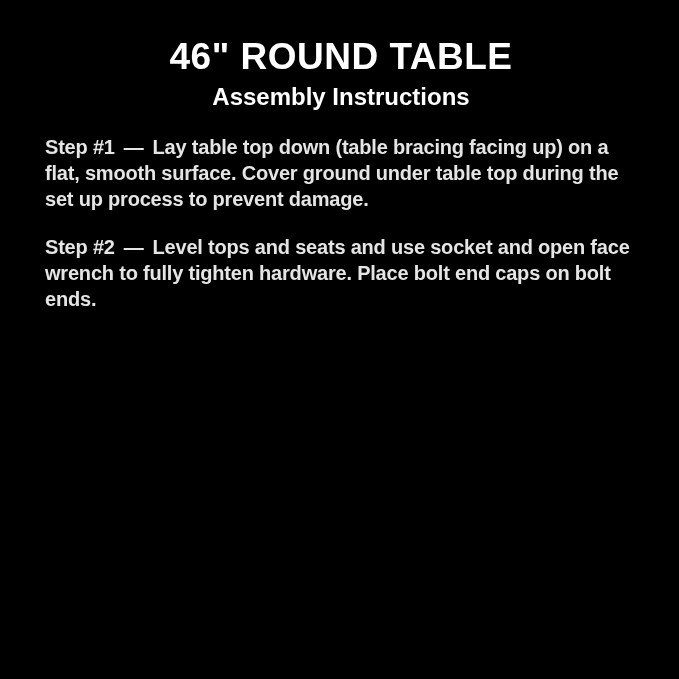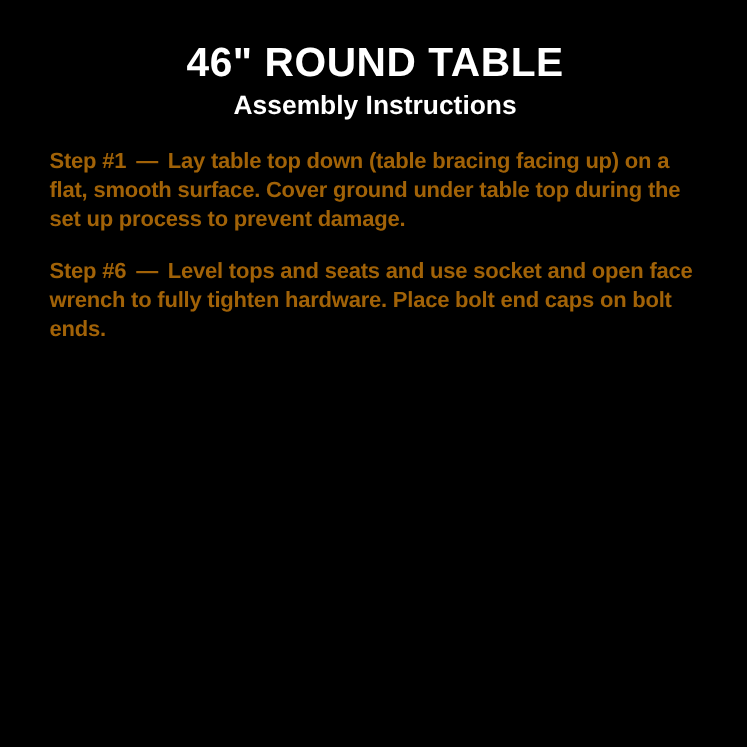--- a/index.html
+++ b/index.html
@@ -40,21 +40,21 @@
   }
   .steps {
     margin-top: 24px;
   }
   .step {
     margin: 0 0 22px 0;
     font-size: 20px;
     font-weight: 700;
     line-height: 26px;
     letter-spacing: -0.2px;
-    color: #a16207;
+    color: #e5e5e5;
   }
   .step-dash {
     display: inline-block;
     margin: 0 9px;
   }
 </style>
 </head>
 <body>
 
 <div class="poster">
@@ -63,15 +63,15 @@
     <h2 class="subtitle">Assembly Instructions</h2>
   </div>
 
   <div class="steps">
     <p class="step"><span class="step-label">Step #1</span><span class="step-dash">—</span><span class="step-text">Lay table top down (table bracing facing up) on a flat, smooth surface. Cover ground under table top during the set up process to prevent damage.</span></p>
 
 
 
 
 
-    <p class="step"><span class="step-label">Step #6</span><span class="step-dash">—</span><span class="step-text">Level tops and seats and use socket and open face wrench to fully tighten hardware. Place bolt end caps on bolt ends.</span></p>
+    <p class="step"><span class="step-label">Step #2</span><span class="step-dash">—</span><span class="step-text">Level tops and seats and use socket and open face wrench to fully tighten hardware. Place bolt end caps on bolt ends.</span></p>
   </div>
 </div>
 
 </body></html>

